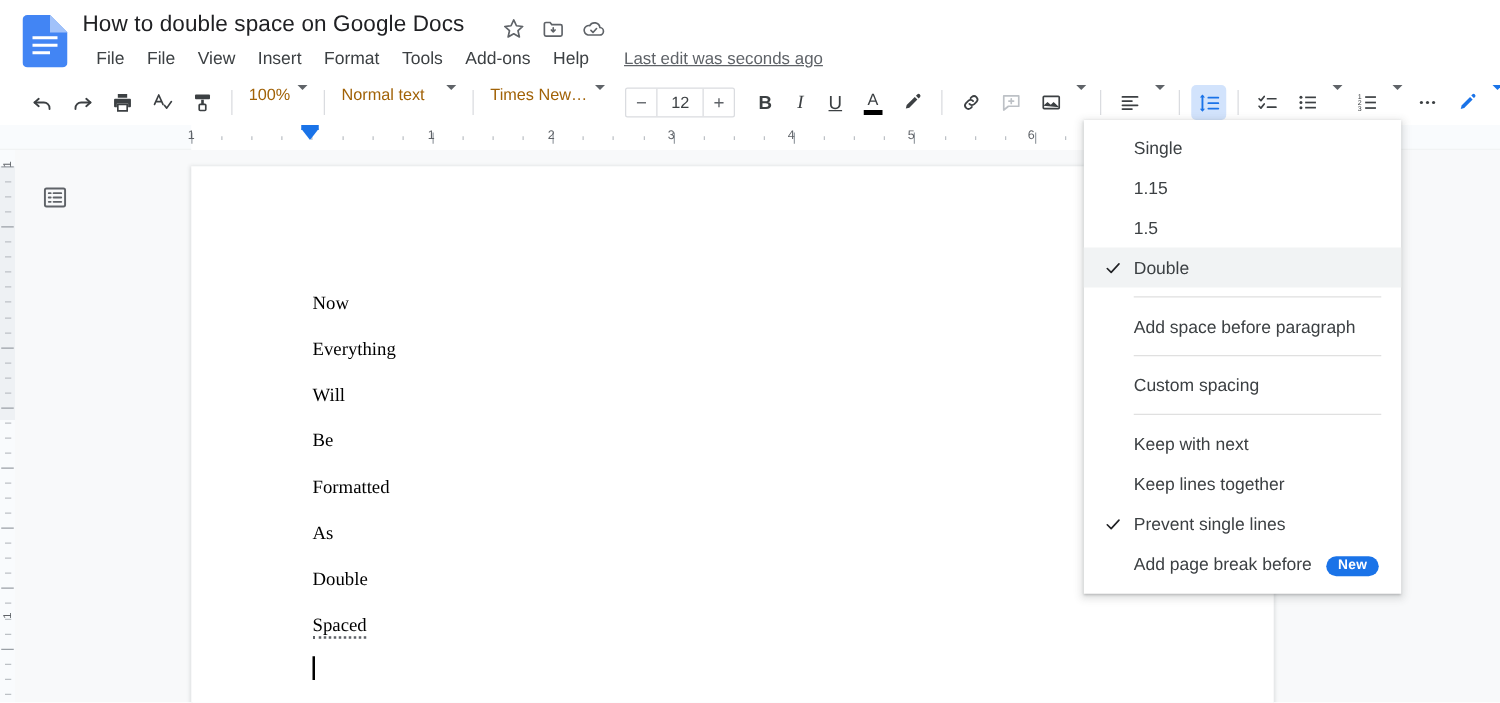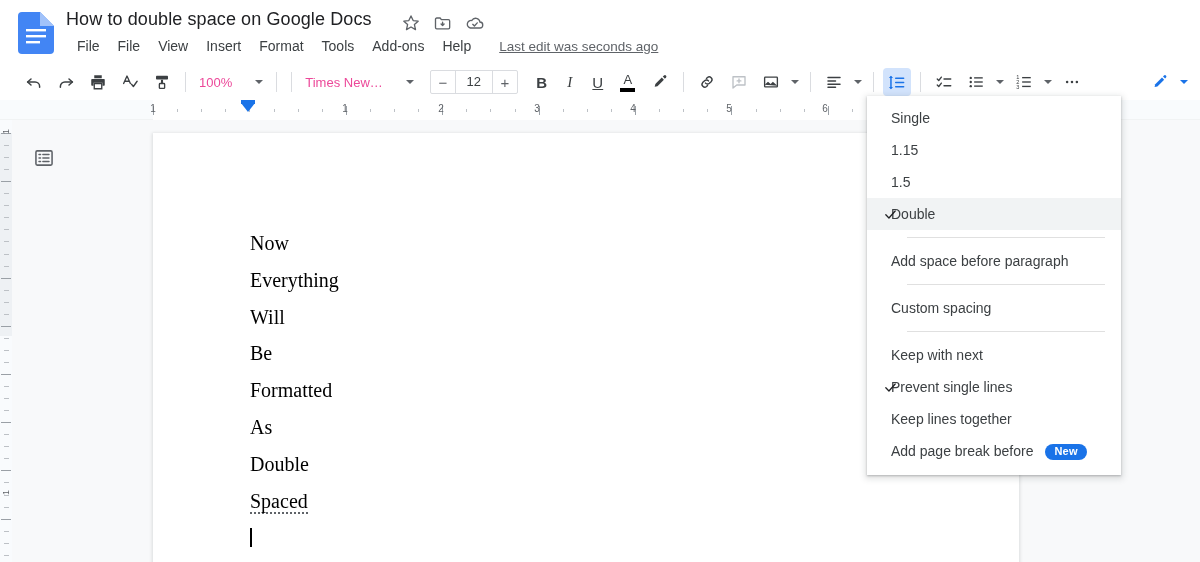--- a/index.html
+++ b/index.html
@@ -60,23 +60,23 @@
   .tb-btn {
     width: 28px; height: 28px; margin: 0 2px;
     display: flex; align-items: center; justify-content: center;
     border-radius: 4px; cursor: pointer; flex: none;
   }
   .tb-btn.active { background: #d2e3fc; }
   .tb-sep {
     width: 1px; height: 20px; background: #dadce0; margin: 0 7px; flex: none;
   }
   .tb-drop {
-    height: 28px; display: flex; align-items: center; gap: 23px;
+    height: 28px; display: flex; align-items: flex-start; gap: 6px;
     padding: 0 6px; border-radius: 4px; cursor: pointer;
-    font-size: 13px; color: #ec4899; flex: none; white-space: nowrap;
+    font-size: 13px; color: #a16207; flex: none; white-space: nowrap;
   }
   .caret {
     width: 0; height: 0; border-left: 4px solid transparent;
     border-right: 4px solid transparent; border-top: 4px solid #5f6368;
   }
   .fontsize-box {
     display: flex; align-items: center; height: 24px;
     border: 1px solid #dadce0; border-radius: 2px; flex: none;
   }
   .fs-pm {
@@ -143,42 +143,42 @@
 
   .page {
     position: absolute; left: 141px; top: 13px;
     width: 866px; height: 480px;
     background: #fff;
     box-shadow: 0 1px 3px 1px rgba(60,64,67,.15);
   }
   .doc-body {
     position: absolute; left: 97px; top: 92px; right: 96px;
     font-family: "Liberation Serif", serif;
-    font-size: 20px; color: #000; line-height: 36.8px;
+    font-size: 15px; color: #000; line-height: 36.8px;
   }
   .doc-line { white-space: pre; height: 36.8px; }
   .misspell { border-bottom: 2px dotted #5f6368; }
   .caret-cursor {
     display: inline-block; width: 2px; height: 19px; background: #000;
     vertical-align: -3px;
     animation: blink 1.1s step-end infinite;
   }
   @keyframes blink { 50% { opacity: 0; } }
 
   
   .ls-menu {
     position: absolute; left: 867px; top: 96px;
     width: 254px;
     background: #fff;
     box-shadow: 0 2px 6px 2px rgba(60,64,67,.15), 0 1px 2px rgba(60,64,67,.3);
     padding: 6px 0 8px; z-index: 50;
   }
   .ls-item {
     position: relative; height: 32px; line-height: 32px;
-    padding-left: 24px; font-size: 14px; color: #3c4043;
+    padding-left: 40px; font-size: 14px; color: #3c4043;
     cursor: pointer; white-space: nowrap;
   }
   .ls-item.checked-bg { background: #f1f3f4; }
   .ls-check {
     position: absolute; left: 16px; top: 0; height: 32px;
     display: flex; align-items: center; color: #202124;
   }
   .ls-sep { height: 1px; background: #e0e0e0; margin: 7px 16px 7px 40px; }
   .new-badge {
     display: inline-block; margin-left: 12px;
@@ -283,20 +283,24 @@
 
     <div class="tb-sep"></div>
 
     <div class="tb-drop" style="min-width:56px;justify-content:space-between">
       <span>100%</span>
       <span class="caret"></span>
     </div>
 
     <div class="tb-sep"></div>
 
+    <div class="tb-drop" style="min-width:104px;justify-content:space-between">
+      <span>Normal text</span>
+      <span class="caret"></span>
+    </div>
 
     <div class="tb-sep"></div>
 
     <div class="tb-drop" style="min-width:104px;justify-content:space-between">
       <span>Times New…</span>
       <span class="caret"></span>
     </div>
 
     <div style="width:10px;flex:none"></div>
 
@@ -554,22 +558,22 @@
           <svg width="15" height="15" viewBox="0 0 24 24" fill="none" stroke="#202124" stroke-width="2.1" stroke-linecap="round" stroke-linejoin="round">
             <path d="M4.5 12.5l5 5 10-11"></path>
           </svg>
         </span><span>Double</span></div>
       <div class="ls-sep"></div>
       <div class="ls-item"><span>Add space before paragraph</span></div>
       <div class="ls-sep"></div>
       <div class="ls-item"><span>Custom spacing</span></div>
       <div class="ls-sep"></div>
       <div class="ls-item"><span>Keep with next</span></div>
+      <div class="ls-item"><span>Keep lines together</span></div>
       <div class="ls-item"><span class="ls-check">
           <svg width="15" height="15" viewBox="0 0 24 24" fill="none" stroke="#202124" stroke-width="2.1" stroke-linecap="round" stroke-linejoin="round">
             <path d="M4.5 12.5l5 5 10-11"></path>
           </svg>
         </span><span>Prevent single lines</span></div>
-      <div class="ls-item"><span>Keep lines together</span></div>
       <div class="ls-item"><span>Add page break before</span><span class="new-badge">New</span></div>
     </div>
 
 </div>
 
 </body></html>

